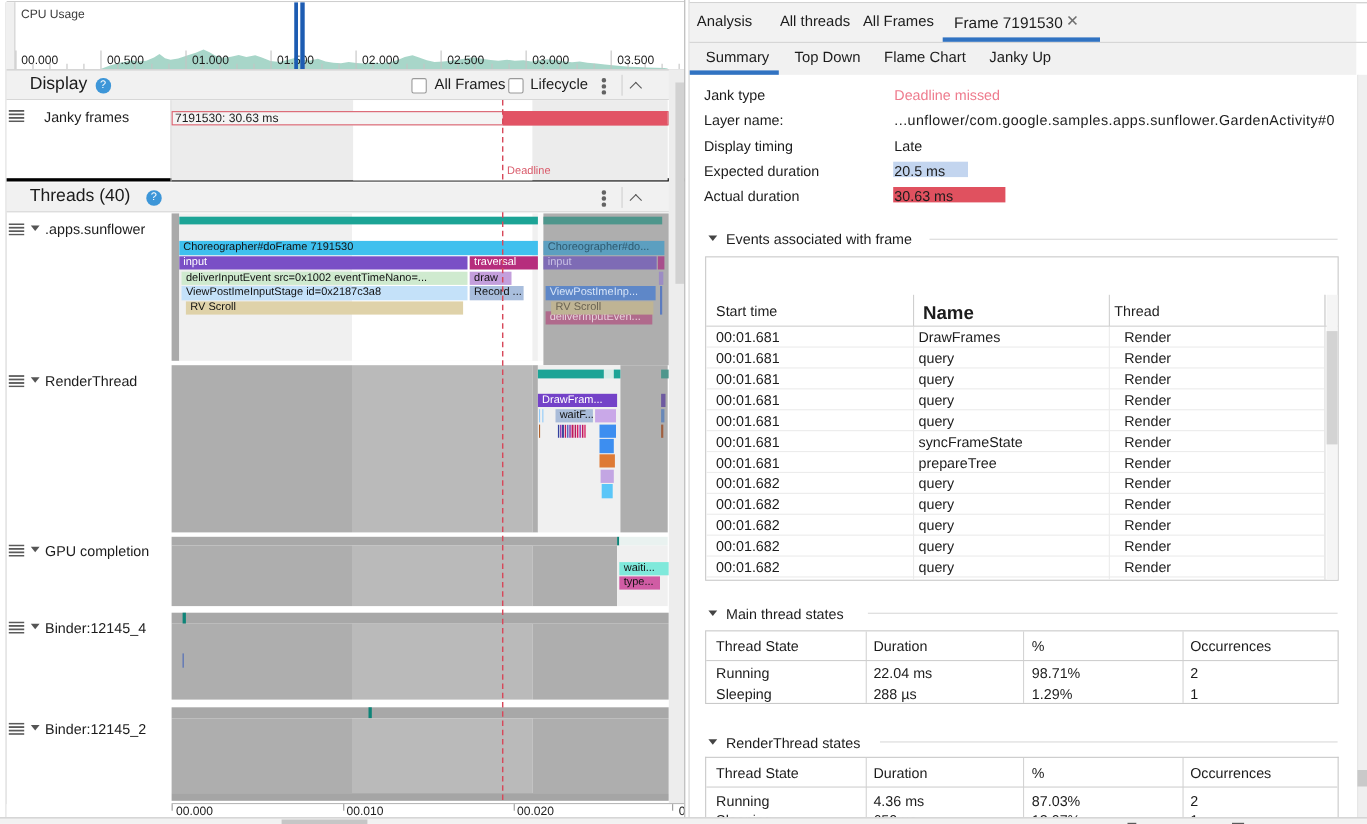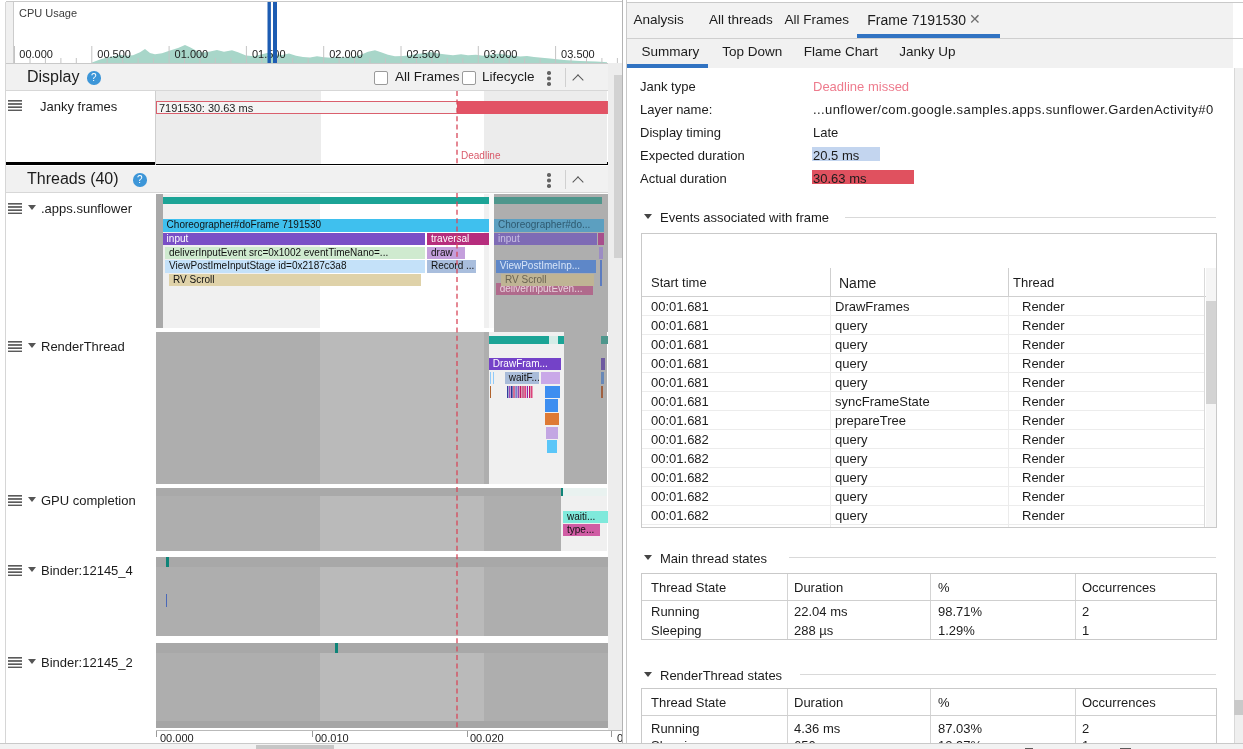--- a/index.html
+++ b/index.html
@@ -300,21 +300,21 @@
     <div class="lbl" style="left:186px;top:171px;font-size:13px;">30.63 ms</div>
 
     <div class="tri" style="left:17px;top:214px;border-top-color:#444;"></div>
     <div class="lbl" style="left:33px;top:210px;font-size:13px;">Events associated with frame</div>
     <div class="abs" style="left:218px;top:217px;width:371px;height:1px;background:#d9d9d9;"></div>
 
     <div class="abs" style="left:14px;top:232.5px;width:575.5px;height:295.5px;border:1px solid #c9c9c9;background:#fff;">
 
       <div class="abs" style="left:0;top:34.5px;width:573.5px;height:28.5px;border-bottom:1px solid #cfcfcf;">
         <div class="lbl" style="left:9px;top:7px;font-size:13px;">Start time</div>
-        <div class="lbl" style="left:197px;top:7px;font-size:14px;">Name</div>
+        <div class="lbl" style="left:197px;top:7px;font-size:17px;font-weight:bold;">Name</div>
         <div class="lbl" style="left:371px;top:7px;font-size:13px;">Thread</div>
         <div class="abs" style="left:188px;top:0;width:1px;height:28.5px;background:#cfcfcf;"></div>
         <div class="abs" style="left:366px;top:0;width:1px;height:28.5px;background:#cfcfcf;"></div>
         <div class="abs" style="left:562px;top:0;width:1px;height:28.5px;background:#cfcfcf;"></div>
       </div>
 
       <div class="abs" id="evbody" style="left:0;top:63.5px;width:562px;height:229.5px;overflow:hidden;font-size:13px;">
         <div class="abs" style="left:0;top:0.0px;width:562px;height:19.0px;border-bottom:1px solid #ececec;">
             <div class="lbl" style="left:9px;top:2.2px;font-size:13px;">00:01.681</div>
             <div class="lbl" style="left:193px;top:2.2px;font-size:13px;">DrawFrames</div>

